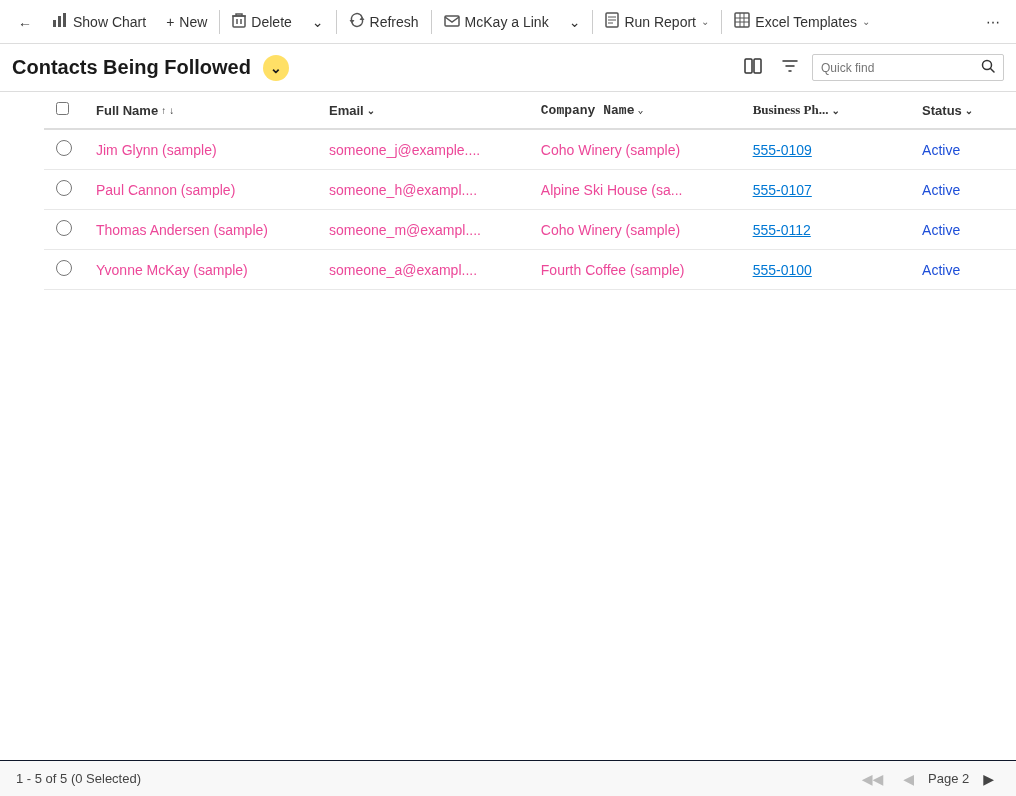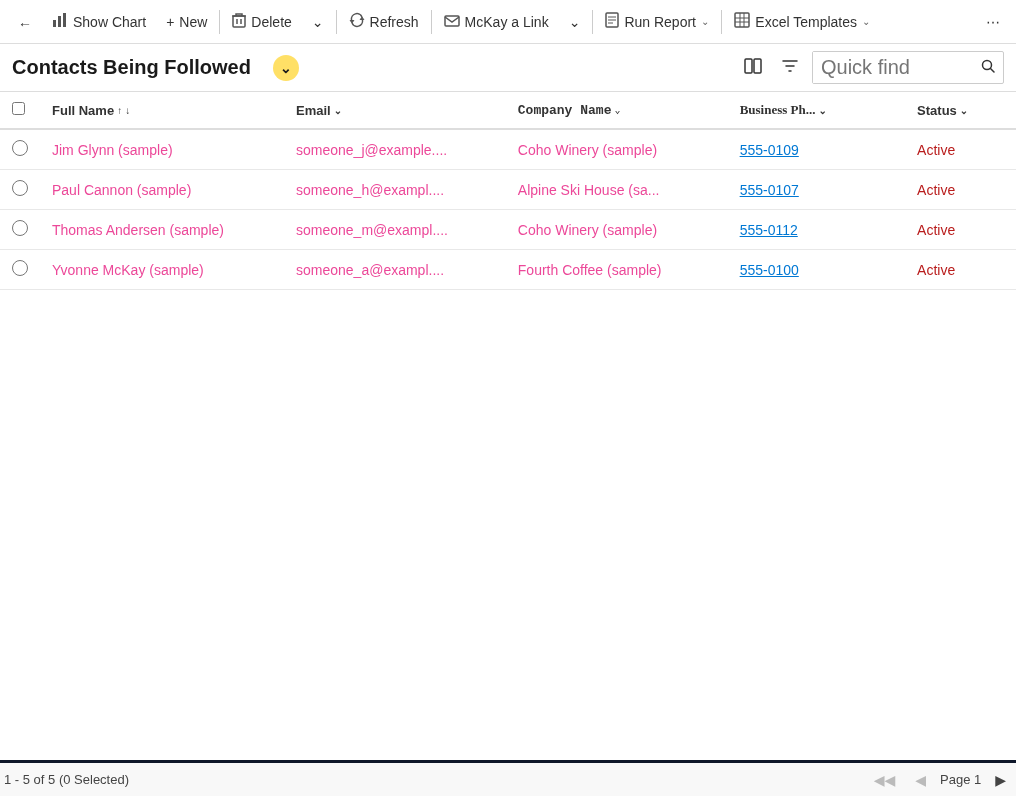--- a/index.html
+++ b/index.html
@@ -50,21 +50,21 @@
       background: #fff;
       border-bottom: 1px solid #ddd;
       padding: 0 12px;
     }
     .view-title {
       font-size: 20px;
       font-weight: 600;
       color: #1a1a1a;
       display: flex;
       align-items: center;
-      gap: 22px;
+      gap: 12px;
     }
     .view-title-dropdown {
       cursor: pointer;
       background: #ffe066;
       border-radius: 50%;
       width: 26px;
       height: 26px;
       display: flex;
       align-items: center;
       justify-content: center;
@@ -88,36 +88,37 @@
       display: flex;
       align-items: center;
       border: 1px solid #ccc;
       border-radius: 2px;
       background: #fff;
     }
     .quick-find input {
       border: none;
       outline: none;
       padding: 4px 8px;
-      font-size: 20px;
+      font-size: 12px;
       width: 160px;
     }
     .quick-find-btn {
       background: transparent;
       border: none;
       cursor: pointer;
       padding: 4px 8px;
       font-size: 14px;
       color: #333;
     }
 
     
     .table-container {
       overflow: auto;
       flex: 1;
+      padding-left: 44px;
     }
     table {
       width: 100%;
       border-collapse: collapse;
     }
     thead tr {
       border-bottom: 2px solid #ddd;
     }
     thead th {
       padding: 10px 12px;
@@ -148,21 +149,21 @@
       color: #ec4899;
       text-decoration: none;
       cursor: pointer;
     }
     .phone-link {
       color: #0078d4;
       text-decoration: underline;
       cursor: pointer;
     }
     .status-active {
-      color: #b91c1c;
+      color: #1d4ed8;
     }
     .row-radio {
       width: 16px;
       height: 16px;
       cursor: pointer;
     }
     .check-col { width: 36px; }
     .fullname-col { min-width: 220px; }
     .email-col { min-width: 200px; }
     .company-col { min-width: 200px; font-family: Liberation Mono, monospace; }
@@ -170,25 +171,25 @@
     .status-col { min-width: 100px; }
 
     
     .statusbar {
       position: fixed;
       bottom: 0;
       left: 0;
       right: 0;
       height: 36px;
       background: #f8f8f8;
-      border-top: 3px solid #0f172a;
+      border-top: 1px solid #0f172a;
       display: flex;
       align-items: center;
       justify-content: space-between;
-      padding: 0 4px;
+      padding: 0 16px;
       font-size: 13px;
       color: #444;
     }
     .pagination {
       display: flex;
       align-items: center;
       gap: 8px;
     }
     .pag-btn {
       background: transparent;
@@ -456,16 +457,16 @@
         </tbody>
     </table>
   </div>
 </div>
 
 <div class="statusbar">
   <span>1 - 5 of 5 (0 Selected)</span>
   <div class="pagination">
     <button class="pag-btn" disabled="">◀◀</button>
     <button class="pag-btn" disabled="">◀</button>
-    <span>Page 1</span>
+    <span>Page 2</span>
     <button class="pag-btn">▶</button>
   </div>
 </div>
 
 </body></html>

